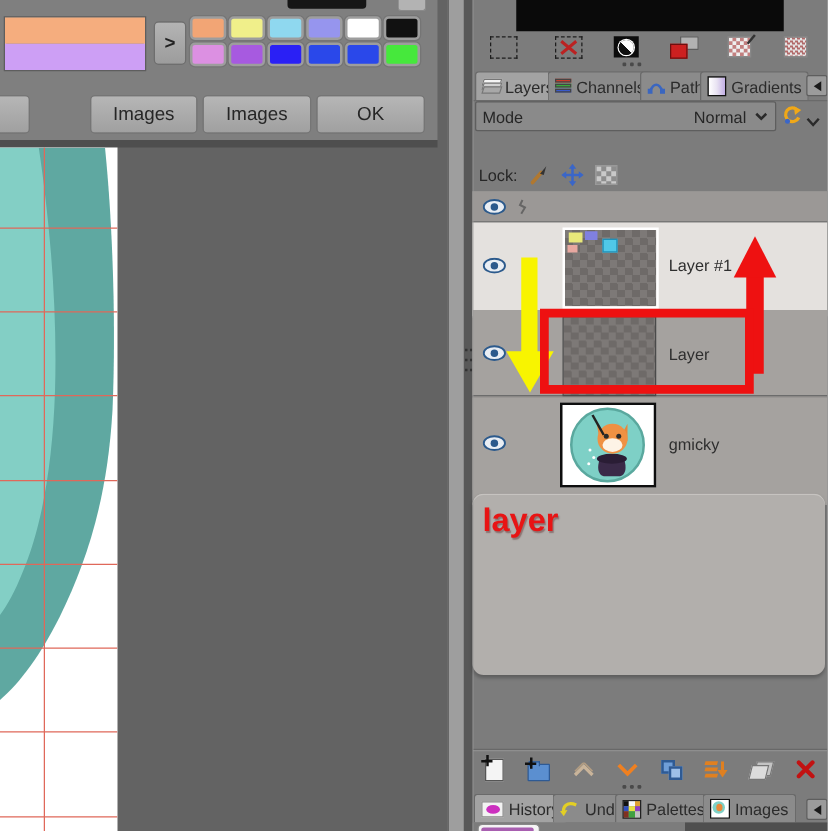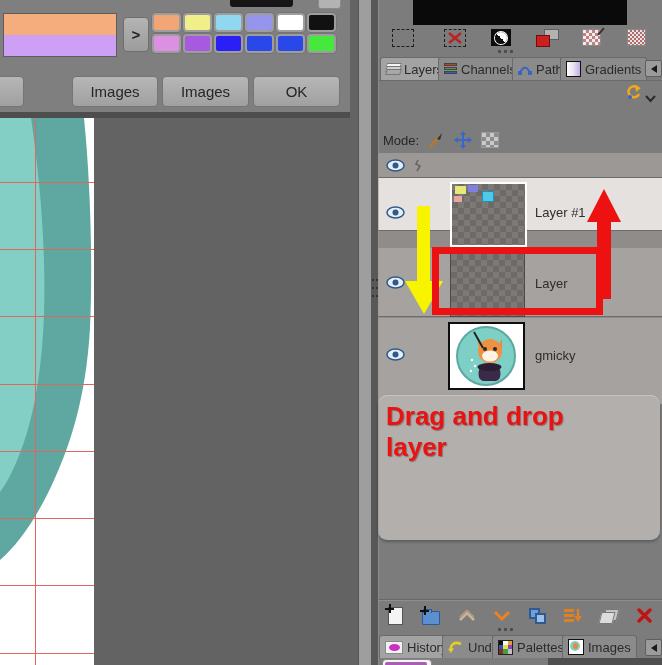--- a/index.html
+++ b/index.html
@@ -99,21 +99,21 @@
   .spin-down{width:0;height:0;border-left:3px solid transparent;border-right:3px solid transparent;border-top:4px solid #3a3a3a;}
 
   .lock-row{left:0;top:127px;width:284px;height:26px;display:flex;align-items:center;gap:9px;padding-left:5px;box-sizing:border-box;
     font-size:13px;color:#262626;}
   .alpha-check{width:16px;height:14px;border:1px solid #999;
     background:conic-gradient(#8d8d8d 90deg,#c9c9c9 90deg 180deg,#8d8d8d 180deg 270deg,#c9c9c9 270deg);background-size:8px 8px;}
 
   .layer-list{left:0;top:153px;width:284px;height:239px;background:#8f8c8a;}
   .lrow{position:absolute;left:0;width:284px;border-bottom:1px solid #6c6c6c;box-sizing:border-box;}
   .lrow-thin{top:0;height:25px;background:#9b9896;}
-  .lrow-1{top:25px;height:53px;background:#e4e1de;}
+  .lrow-1{top:25px;height:76px;background:#e4e1de;}
   .lrow-2{top:95px;height:69px;background:#a5a29f;}
   .lrow-3{top:165px;height:86px;background:#a5a29f;border-bottom:none;}
   .eye{position:absolute;left:8px;cursor:pointer;}
   .chain-glyph{position:absolute;left:36px;top:6px;width:8px;height:13px;opacity:.75;}
   .thumb-checker{position:absolute;left:72px;top:4px;width:73px;height:61px;
     background:conic-gradient(#6e6a68 90deg,#7d7977 90deg 180deg,#6e6a68 180deg 270deg,#7d7977 270deg);background-size:12px 12px;}
   .t1{border:2px solid #ffffff;}
   .t2{border:1px solid #4a4a4a;top:5px;height:62px;}
   .speck{position:absolute;}
   .thumb-gmicky{position:absolute;left:70px;top:4px;width:73px;height:64px;background:#fff;border:2px solid #0e0e0e;}
@@ -294,37 +294,45 @@
       <div class="tab" style="left:182px;">
         <span class="icon-gradient"></span>
         <span>Gradients</span>
       </div>
       <div class="tab-menu-btn" style="left:267px;top:5px;">
           <div class="tri-left"></div>
         </div>
     </div>
 
     <div class="abs mode-row">
+      <div class="mode-box">
+        <span>Mode</span>
+        <span class="spacer"></span>
+        <span>Normal</span>
+        <svg width="12" height="8" style="margin-left:6px;">
+          <path d="M2 2 L6 6 L10 2" stroke="#2a2a2a" stroke-width="2" fill="none"></path>
+          </svg>
+      </div>
       <div class="mode-reset">
         <svg width="17" height="17">
           <path d="M13 4 A 5.5 5.5 0 1 0 14 10" stroke="#f0a818" stroke-width="2.6" fill="none"></path>
           <path d="M10 1 L16 4 L11 8 Z" fill="#f0a818"></path>
           <circle cx="5" cy="13" r="2" fill="#3a66c8"></circle>
         </svg>
       </div>
       <div class="mode-chevron2">
         <svg width="13" height="9">
           <path d="M2 2 L6.5 7 L11 2" stroke="#2a2a2a" stroke-width="2" fill="none"></path>
           </svg>
       </div>
     </div>
 
 
     <div class="abs lock-row">
-      <span>Mode:</span>
+      <span>Lock:</span>
       <svg width="17" height="17">
         <path d="M3 14 L10 6" stroke="#b07830" stroke-width="3" stroke-linecap="round"></path>
         <path d="M9 7 L14 1 L12 8 Z" fill="#333"></path>
       </svg>
       <svg width="18" height="18">
         <path d="M9 2 L9 16 M2 9 L16 9" stroke="#3a66c8" stroke-width="2"></path>
         <path d="M9 0 L12 4 L6 4 Z" fill="#3a66c8"></path>
           <path d="M9 18 L12 14 L6 14 Z" fill="#3a66c8"></path>
         <path d="M0 9 L4 6 L4 12 Z" fill="#3a66c8"></path>
           <path d="M18 9 L14 6 L14 12 Z" fill="#3a66c8"></path>
@@ -386,21 +394,20 @@
             <circle cx="22" cy="36" r="1.2" fill="#fff"></circle>
               <circle cx="25" cy="42" r="1.2" fill="#fff"></circle>
               <circle cx="21" cy="47" r="1.2" fill="#fff"></circle>
           </svg>
         </div>
         <span class="lname" style="top:30px;">gmicky</span>
       </div>
     </div>
 
     <div class="abs note-box">
-      <div>Drag and drop</div>
       <div>layer</div>
     </div>
 
     <div class="abs action-row">
       <div class="act">
           <div class="page-new">
             <div class="plus"></div>
           </div>
         </div>
       <div class="act">

